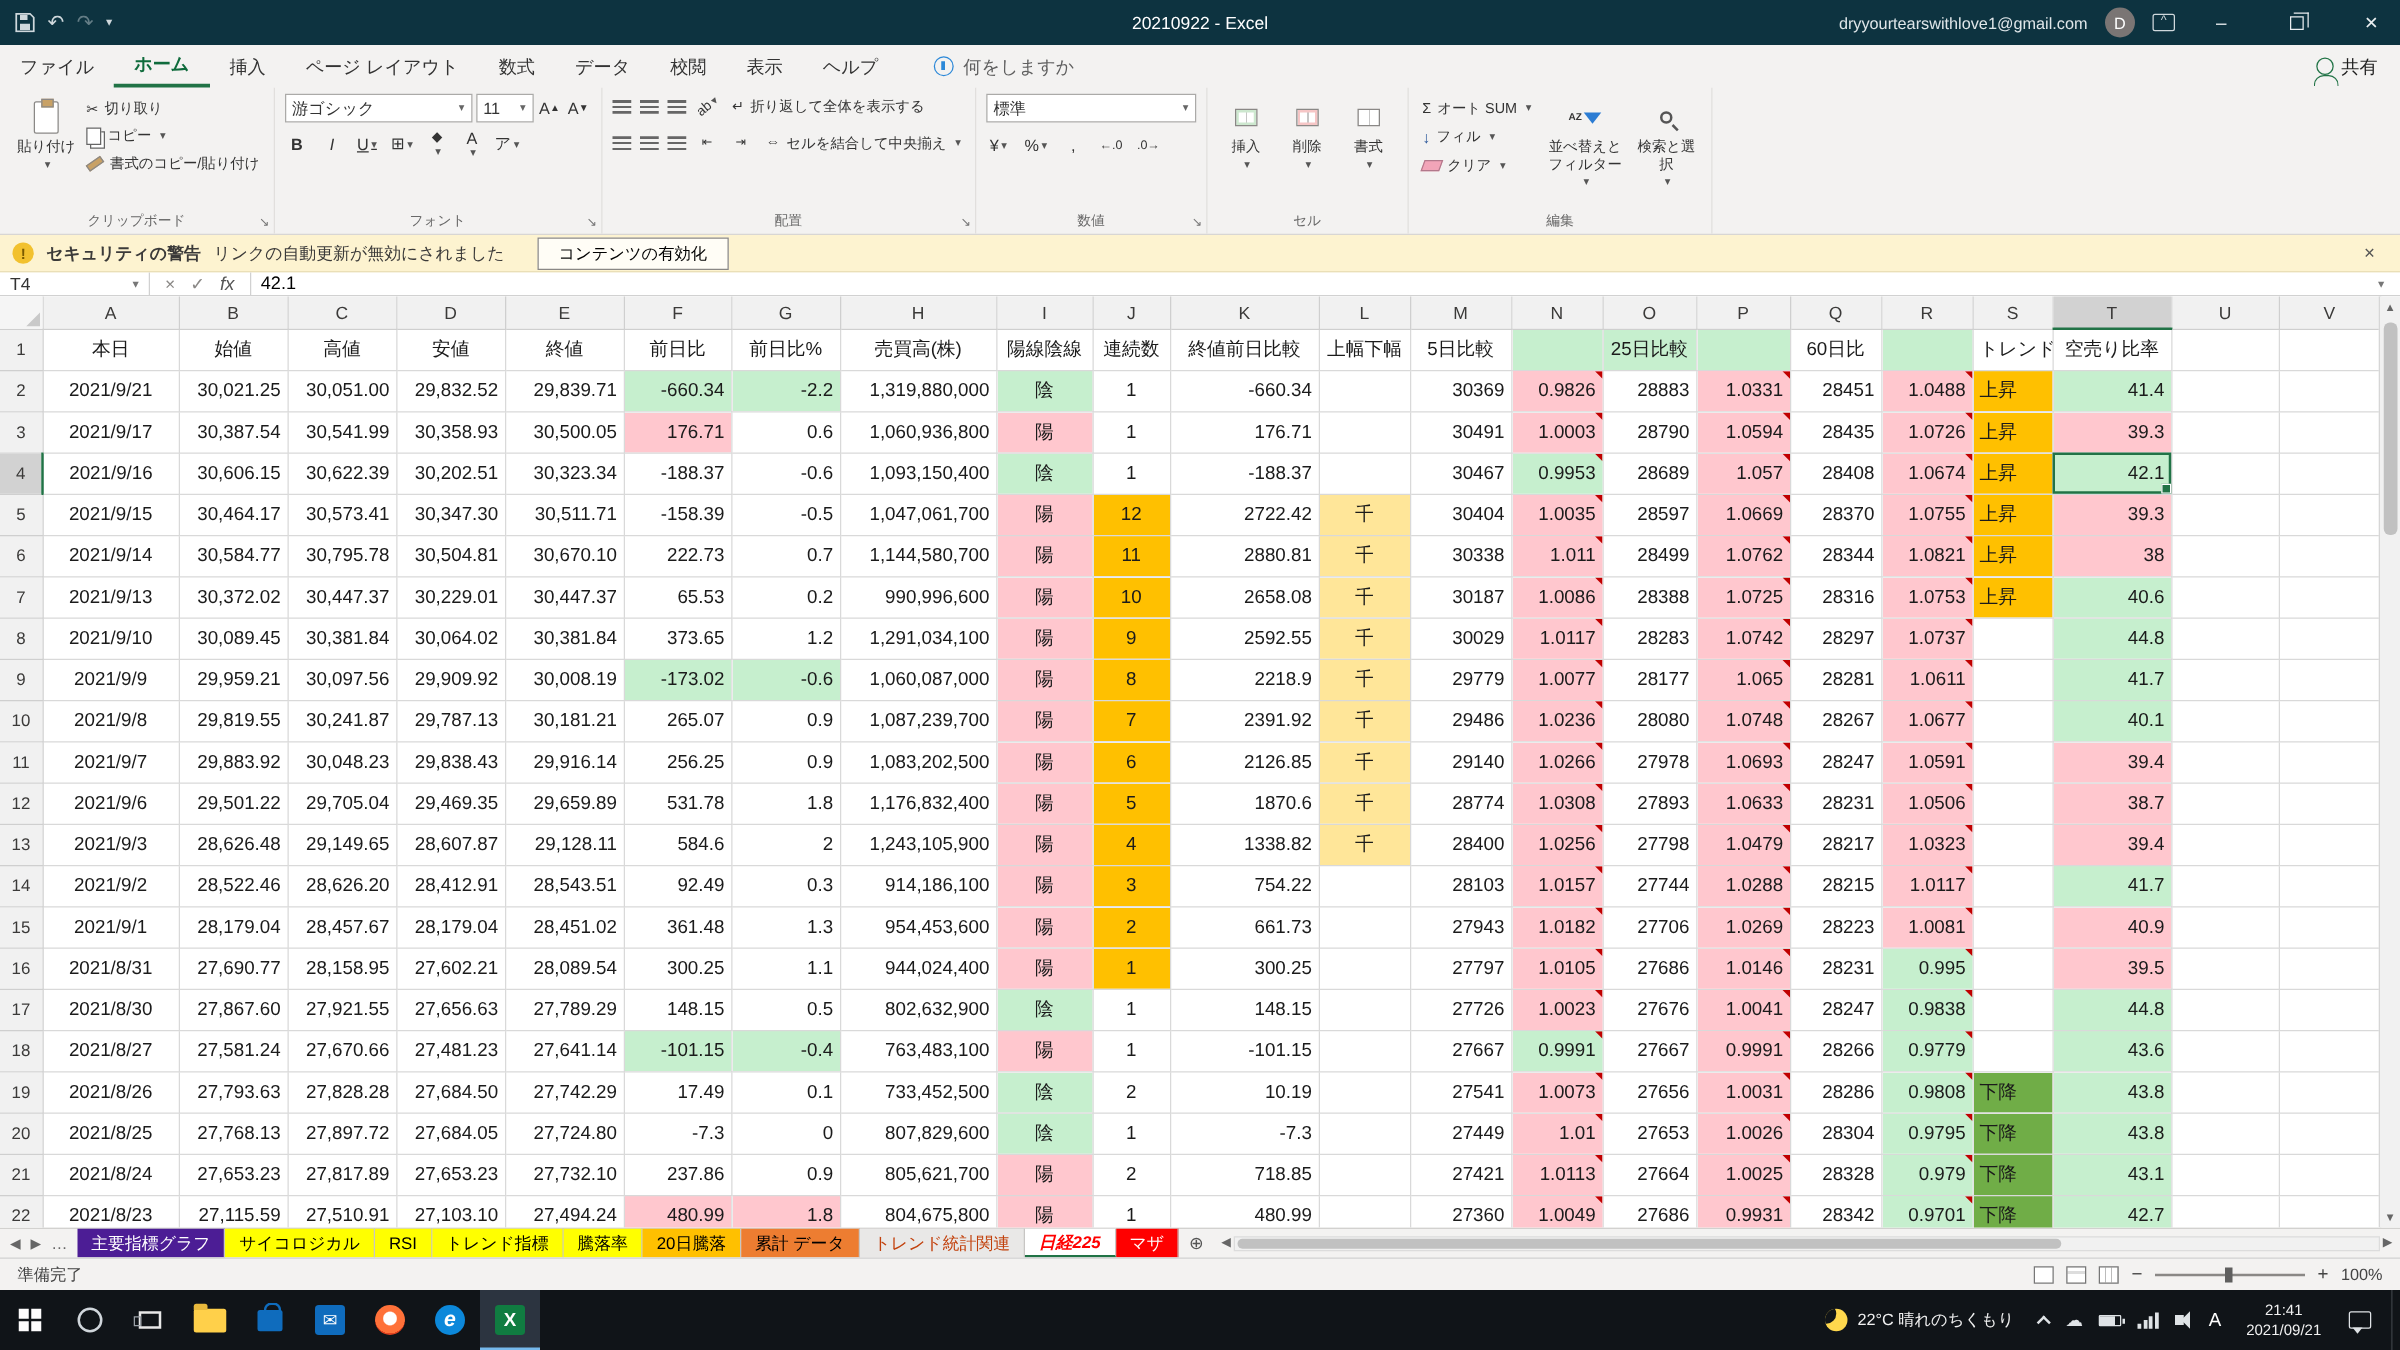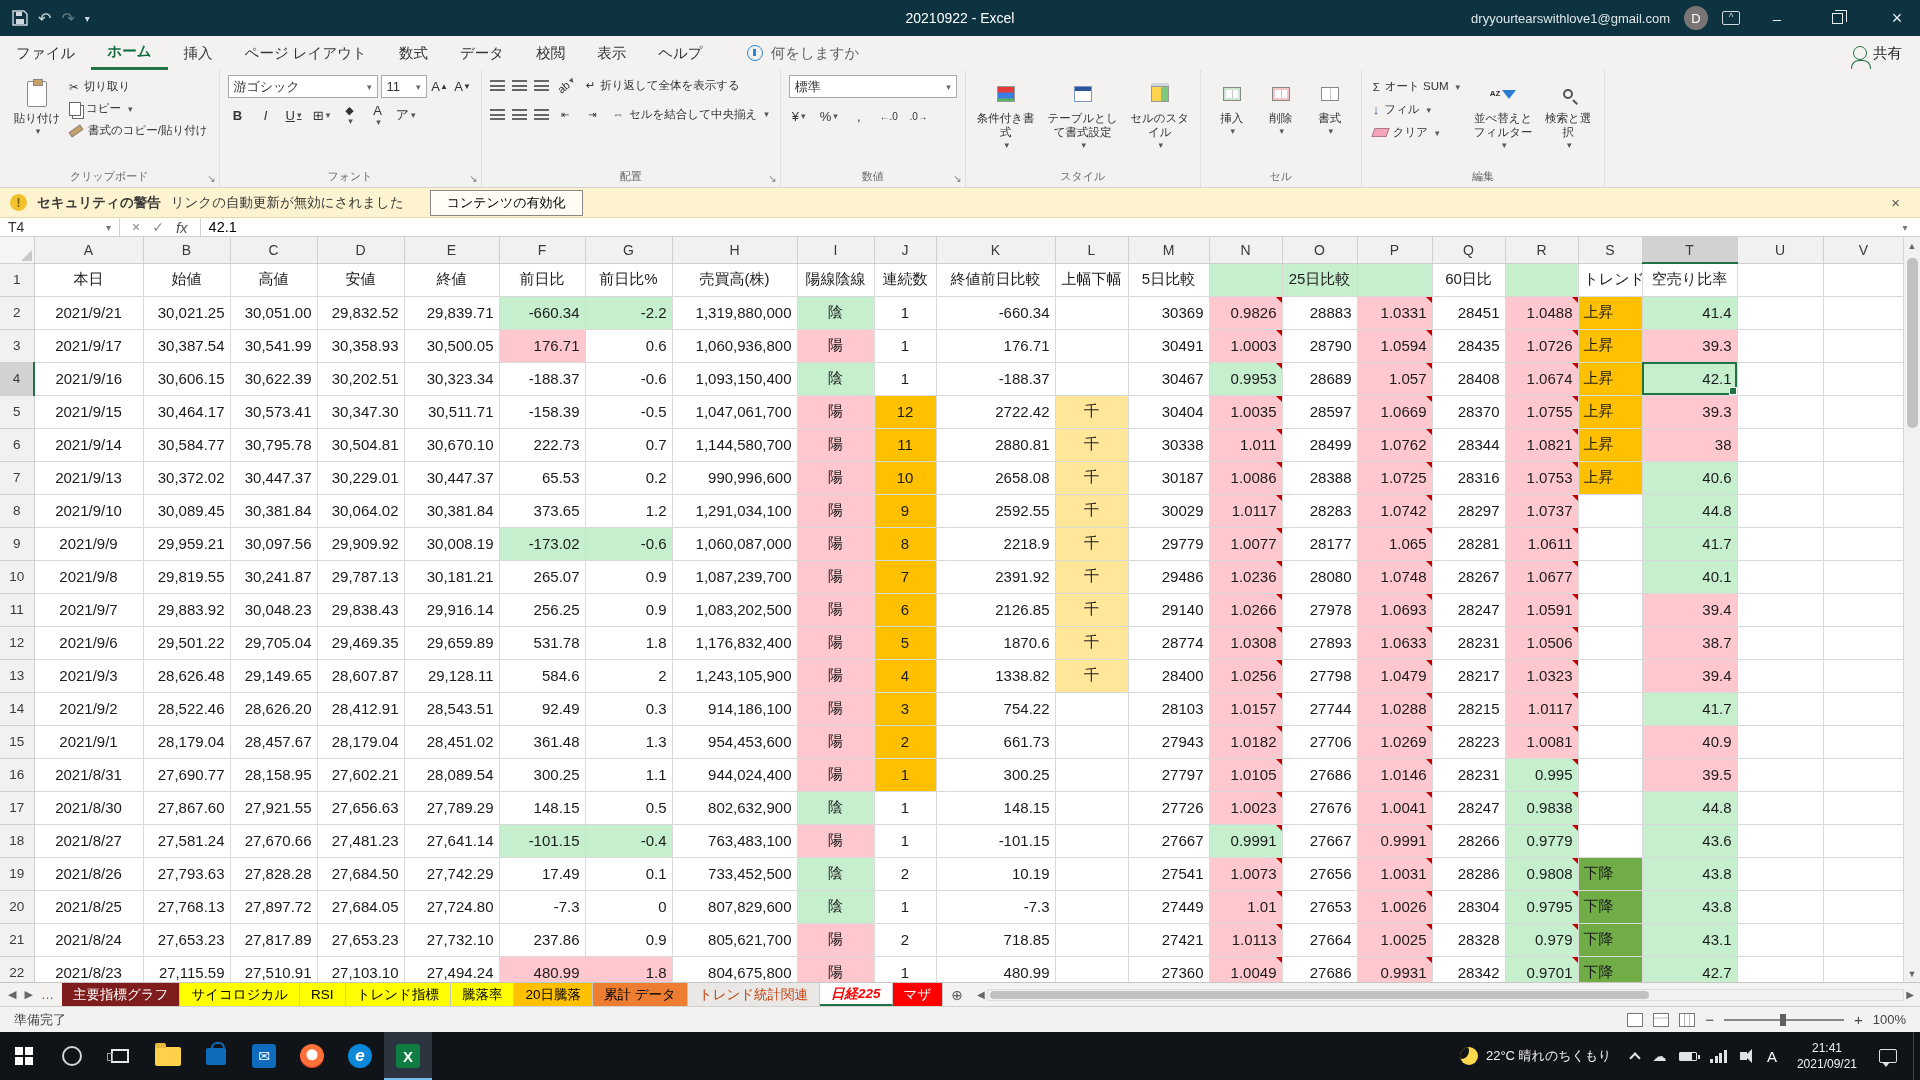--- a/index.html
+++ b/index.html
@@ -330,43 +330,20 @@
           <span class="mini car">%</span>
           <span class="mini">,</span>
           <span class="mini" style="font-size:10px">←.0</span>
           <span class="mini" style="font-size:10px">.0→</span>
         </div>
       </div>
       <div class="rgl">数値</div>
       <div class="dlg">↘</div>
     </div>
 
-    <div class="rgroup">
-      <div class="rrow" style="align-items:flex-start">
-        <div class="rbig car" style="width:64px">
-          <div class="ricon">
-              <span class="cficon"></span>
-            </div>
-          <span>条件付き書式</span>
-        </div>
-        <div class="rbig car" style="width:84px">
-          <div class="ricon">
-              <span class="gridicon"></span>
-            </div>
-          <span>テーブルとして書式設定</span>
-        </div>
-        <div class="rbig car" style="width:64px">
-          <div class="ricon">
-              <span class="csicon"></span>
-            </div>
-          <span>セルのスタイル</span>
-        </div>
-      </div>
-      <div class="rgl">スタイル</div>
-    </div>
 
     <div class="rgroup">
       <div class="rrow" style="align-items:flex-start">
         <div class="rbig car" style="width:46px">
           <div class="ricon">
               <span class="cellicon ins"></span>
             </div>
           <span>挿入</span>
         </div>
         <div class="rbig car" style="width:46px">
@@ -1056,21 +1033,21 @@
     </div>
   </div>
 
   <div class="tabstrip">
     <div class="tnav">
       <span>◀</span>
       <span>▶</span>
       <span style="font-size:13px">…</span>
     </div>
     <div class="stabs" id="sheet-tabs">
-        <div class="stab" style="background: #7f1d1d; color: rgb(255, 255, 255);">主要指標グラフ</div>
+        <div class="stab" style="background: #4c1d95; color: rgb(255, 255, 255);">主要指標グラフ</div>
         <div class="stab" style="background: rgb(255, 255, 0); color: rgb(0, 0, 0);">サイコロジカル</div>
         <div class="stab" style="background: rgb(255, 255, 0); color: rgb(0, 0, 0);">RSI</div>
         <div class="stab" style="background: rgb(255, 255, 0); color: rgb(0, 0, 0);">トレンド指標</div>
         <div class="stab" style="background: rgb(255, 255, 0); color: rgb(0, 0, 0);">騰落率</div>
         <div class="stab" style="background: rgb(255, 192, 0); color: rgb(0, 0, 0);">20日騰落</div>
         <div class="stab" style="background: rgb(237, 125, 49); color: rgb(0, 0, 0);">累計 データ</div>
         <div class="stab" style="color: #c2410c;">トレンド統計関連</div>
         <div class="stab active" style="background: rgb(255, 255, 255); color: rgb(255, 0, 0); font-style: italic;">日経225</div>
         <div class="stab" style="background: rgb(255, 0, 0); color: rgb(255, 255, 255);">マザ</div>
       </div>

